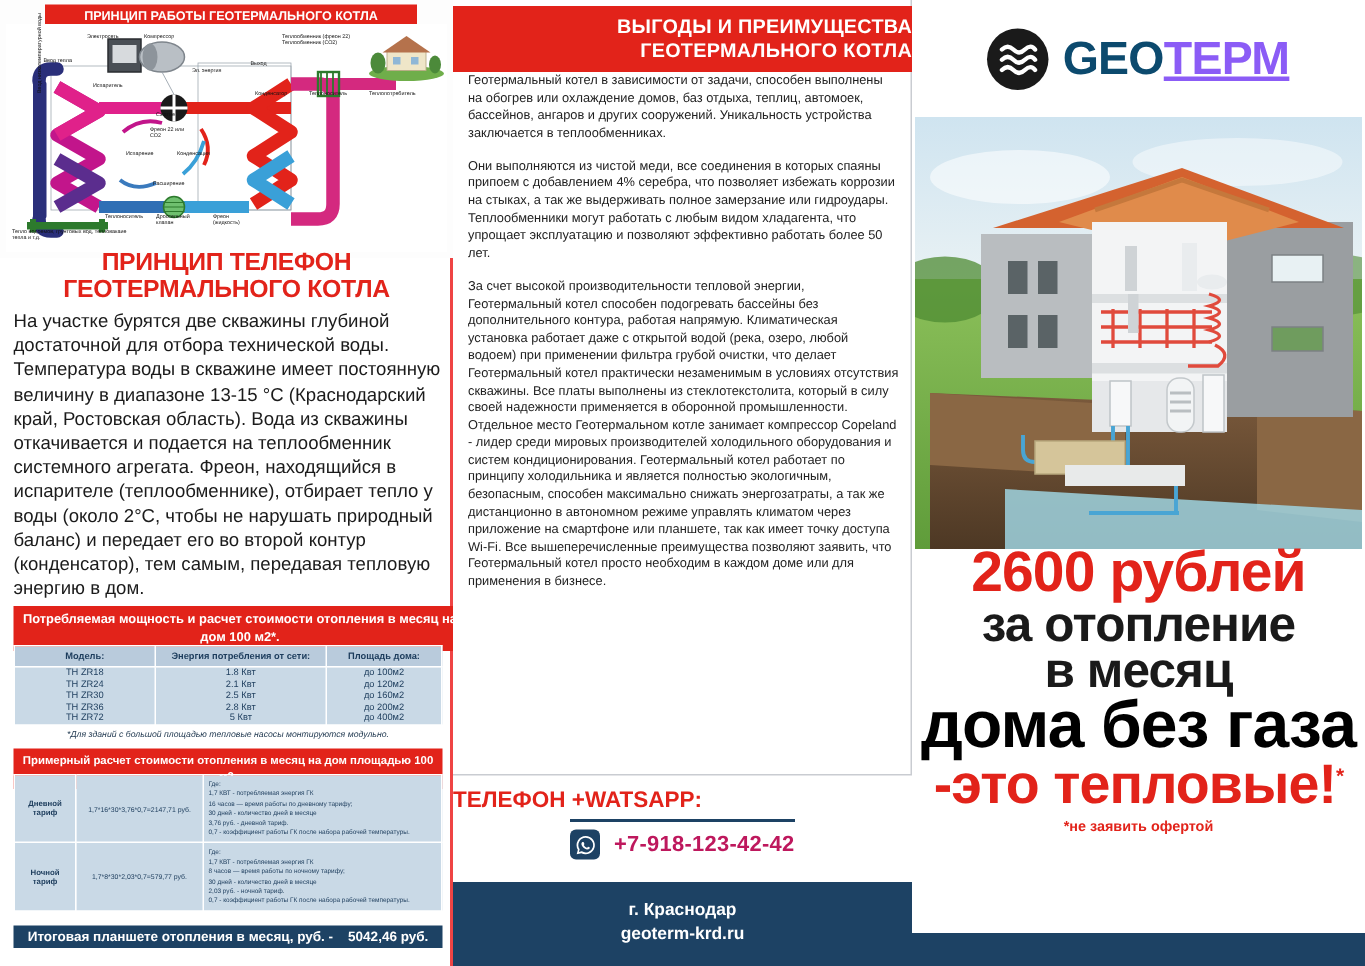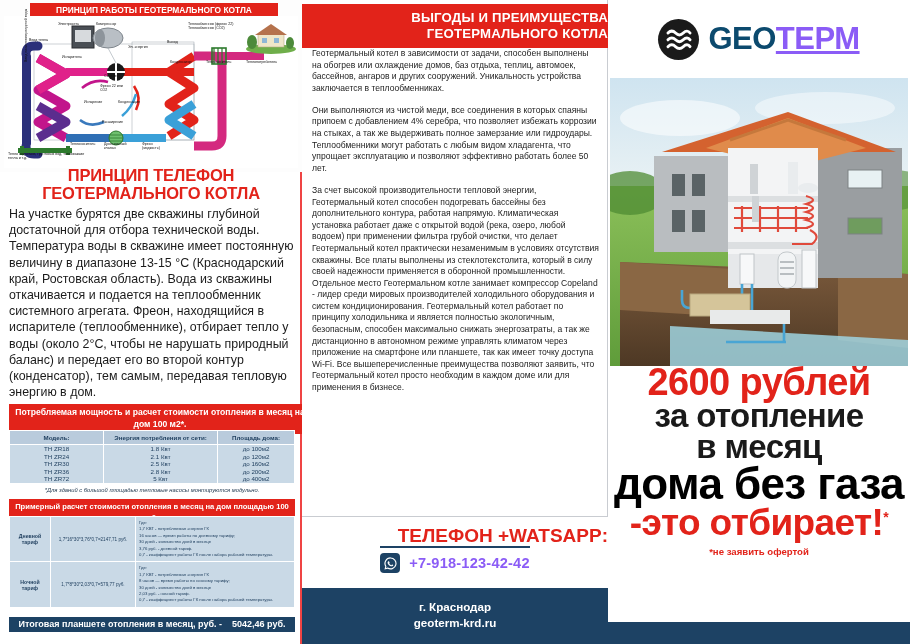--- a/index.html
+++ b/index.html
@@ -46,25 +46,25 @@
   .tbl2 td.tname{width:34px;text-align:center;font-weight:bold;font-size:5.2px;line-height:6px;}
   .tbl2 td.tform{width:78px;text-align:center;font-size:4.6px;}
   .tbl2 td.tdesc{line-height:6.4px;}
   .total{position:absolute;left:9px;top:617px;width:286px;background:#1d4264;color:#fff;font-weight:bold;
          font-size:9px;line-height:15px;text-align:center;}
 
   
   .mid-text{position:absolute;left:10px;top:48px;width:288px;font-size:8.55px;line-height:11.6px;color:#222;text-align:left;}
   .mid-text p{margin:0 0 10.5px 0;}
   .mid-contact{position:absolute;left:0;top:516px;width:306px;height:72px;background:#fff;border-top:1px solid #c9ccd1;}
-  .phone-title{position:absolute;left:0;top:8px;width:306px;text-align:right;color:#e2231a;font-weight:bold;font-size:19px;}
+  .phone-title{position:absolute;left:0;top:8px;width:306px;text-align:left;color:#e2231a;font-weight:bold;font-size:15px;}
   .phone-rule{position:absolute;left:78px;top:29px;width:150px;height:1.5px;background:#1d4264;}
   .phone-row{position:absolute;left:0;top:36px;width:306px;display:flex;align-items:center;justify-content:center;gap:9px;}
   .wa-badge{width:20px;height:20px;border-radius:4px;background:#1d4264;display:flex;align-items:center;justify-content:center;}
-  .phone-num{font-size:14.6px;font-weight:bold;color:#8b5cf6;letter-spacing:.2px;}
+  .phone-num{font-size:14.6px;font-weight:bold;color:#be185d;letter-spacing:.2px;}
   .mid-footer{position:absolute;left:0;top:588px;width:306px;height:56px;background:#1d4264;color:#fff;
               text-align:center;font-weight:bold;font-size:11.6px;line-height:15.5px;padding-top:11px;box-sizing:border-box;}
 
   
   .logo-wrap{position:absolute;left:0;top:0;width:302px;height:78px;display:flex;align-items:center;justify-content:center;gap:9px;background:#fff;}
   .logo-mark{width:41px;height:41px;border-radius:50%;background:#1a1a1a;display:flex;align-items:center;justify-content:center;}
   .logo-text{font-size:31px;font-weight:bold;letter-spacing:-.5px;}
   .logo-geo{color:#0c4a6e;}
   .logo-term{color:#8b5cf6;text-decoration:underline;}
   .hero{position:absolute;left:2px;top:78px;width:298px;height:288px;overflow:hidden;background:#cfe3ee;}
@@ -375,20 +375,20 @@
         <rect x="80" y="216" width="60" height="22" fill="#d5c59a" stroke="#b8a87e"></rect>
         <rect x="100" y="232" width="80" height="14" fill="#e8eaea"></rect>
       </svg>
     </div>
 
     <div class="offer">
       <div class="offer-l l1">2600 рублей</div>
       <div class="offer-l l3">за отопление</div>
       <div class="offer-l l2">в месяц</div>
       <div class="offer-l l4">дома без газа</div>
-      <div class="offer-l l5"><span>-это отбирает!</span><sup>*</sup></div>
+      <div class="offer-l l5"><span>-это тепловые!</span><sup>*</sup></div>
       <div class="offer-note">*не заявить офертой</div>
     </div>
 
     <div class="right-strip"></div>
   </div>
 
 </div>
 
 </body></html>

